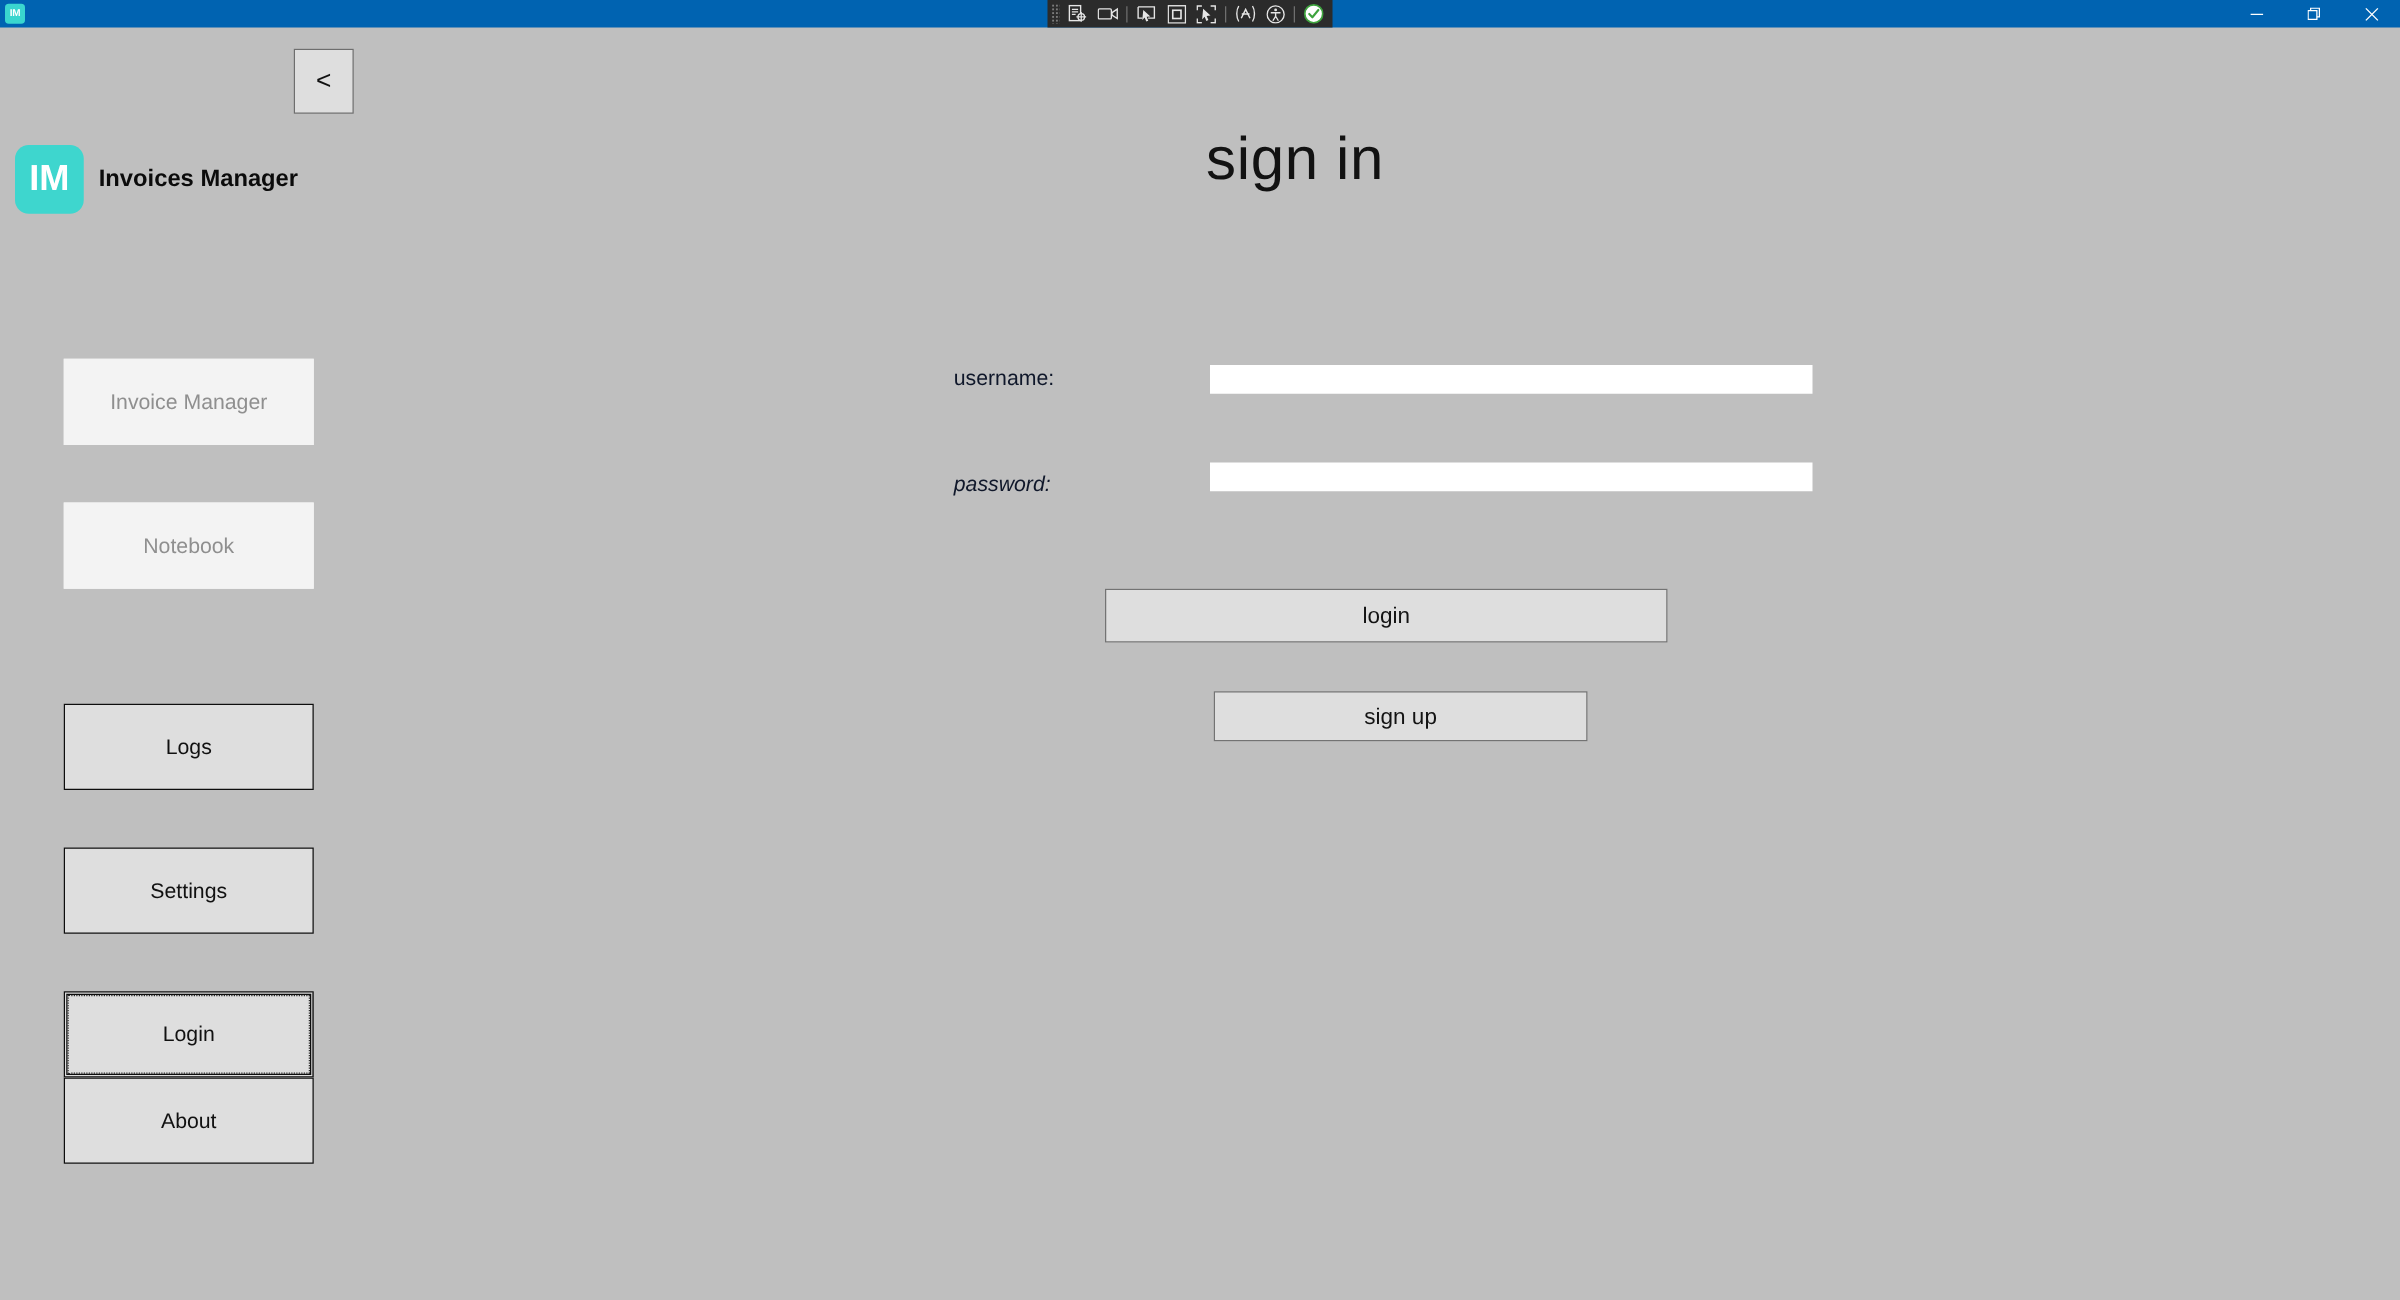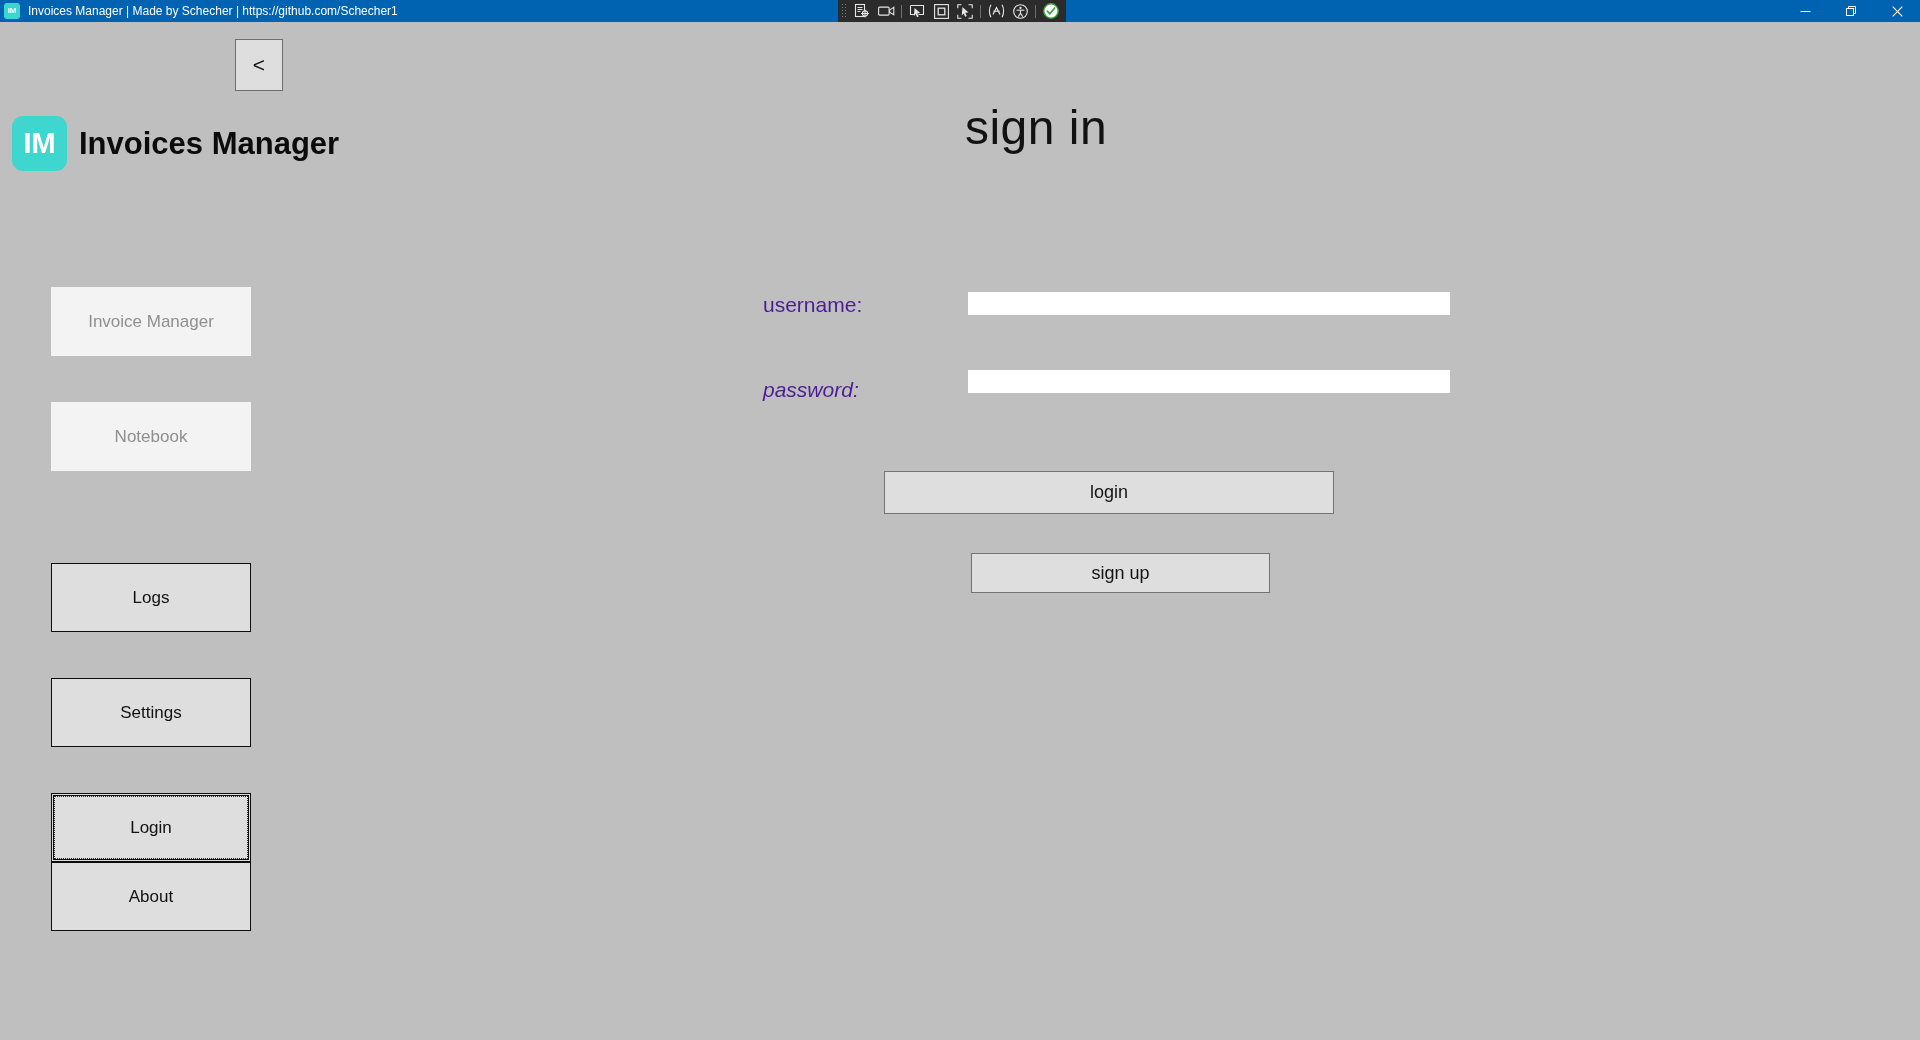--- a/index.html
+++ b/index.html
@@ -140,21 +140,21 @@
     color: #ffffff;
     font-size: 29px;
     font-weight: bold;
     line-height: 55px;
     text-align: center;
     letter-spacing: 0px;
     flex: none;
   }
   .brand-name {
     margin-left: 12px;
-    font-size: 31px;
+    font-size: 19px;
     font-weight: bold;
     color: #0b0b0b;
     white-space: nowrap;
   }
 
   
   .navBtn {
     position: absolute;
     left: 51px;
     width: 200px;
@@ -198,22 +198,22 @@
     color: #121212;
     white-space: nowrap;
     font-weight: normal;
     margin: 12px;
     letter-spacing: 0.5px;
   }
 
   .formRow { position: absolute; }
   .formLabel {
     position: absolute;
-    font-size: 21px;
-    color: #4c1d95;
+    font-size: 17px;
+    color: #0f172a;
     white-space: nowrap;
   }
   .formInput {
     position: absolute;
     height: 23px;
     width: 482px;
     background: #ffffff;
     border: none;
     outline: none;
     box-sizing: border-box;
@@ -234,21 +234,20 @@
     color: #131313;
     text-align: center;
     padding: 0;
   }
 </style>
 </head>
 <body>
 
 <div class="titlebar">
   <div class="tb-appicon">IM</div>
-  <div class="tb-title">Invoices Manager | Made by Schecher | https://github.com/Schecher1</div>
   <div class="tb-spacer"></div>
   <div class="tb-controls">
     <div class="tb-btn">
       <svg width="11" height="11" viewBox="0 0 11 11" aria-hidden="true">
         <line x1="0.5" y1="5.5" x2="10.5" y2="5.5" stroke="#ffffff" stroke-width="1"></line>
       </svg>
     </div>
     <div class="tb-btn">
       <svg width="11" height="11" viewBox="0 0 11 11" aria-hidden="true">
         <rect x="0.5" y="2.5" width="7" height="7" fill="none" stroke="#ffffff" stroke-width="1"></rect>

